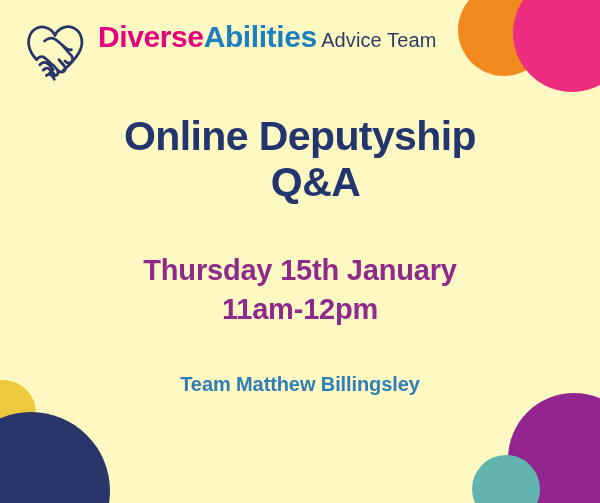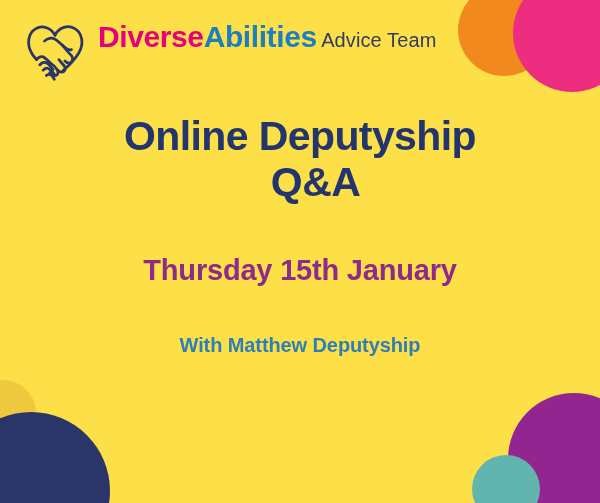--- a/index.html
+++ b/index.html
@@ -7,21 +7,21 @@
     padding: 0;
     background: #ffffff;
   }
   body {
     font-family: "Liberation Sans", sans-serif;
   }
   .poster {
     position: relative;
     width: 600px;
     height: 503px;
-    background: #fde047;
+    background: #fef9c3;
     overflow: hidden;
   }
 
   
   .circle {
     position: absolute;
     border-radius: 50%;
   }
   .circle-orange-tr {
     width: 92px; height: 92px;
@@ -181,20 +181,21 @@
   </div>
 
   <div class="content">
     <h1 class="headline">
       <span>Online Deputyship</span>
       <span class="headline-line2">Q&amp;A</span>
     </h1>
 
     <p class="date-block">
       <span class="date-line">Thursday 15th January</span>
+      <span class="date-line">11am-12pm</span>
     </p>
 
     <p class="speaker-block">
-      <span class="speaker-line">With Matthew Deputyship</span>
+      <span class="speaker-line">Team Matthew Billingsley</span>
     </p>
   </div>
 
 </div>
 
 </body></html>

